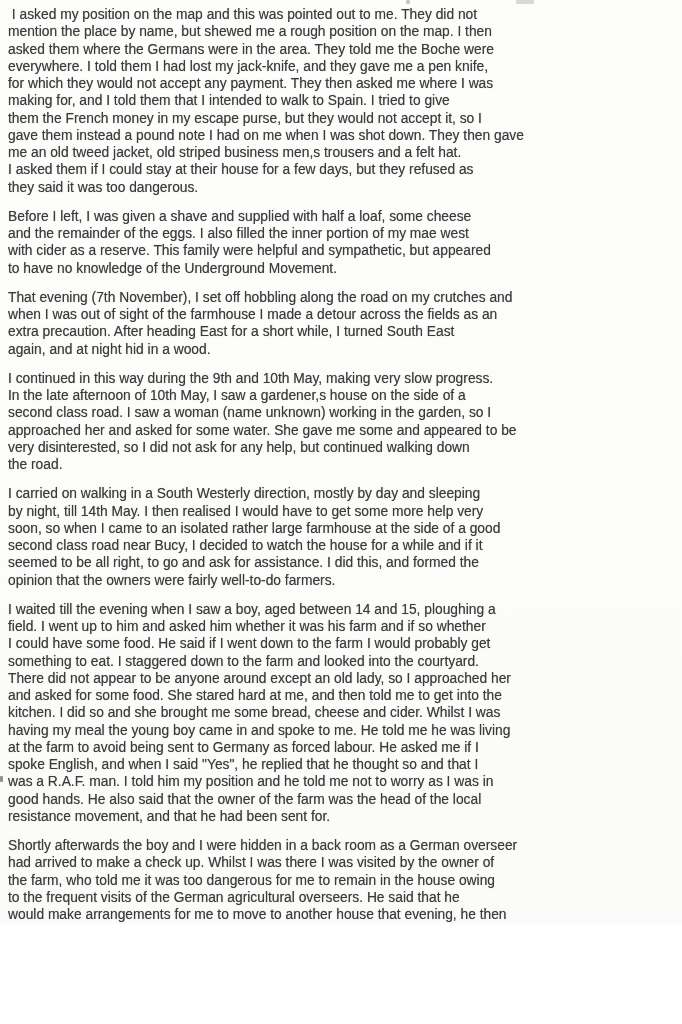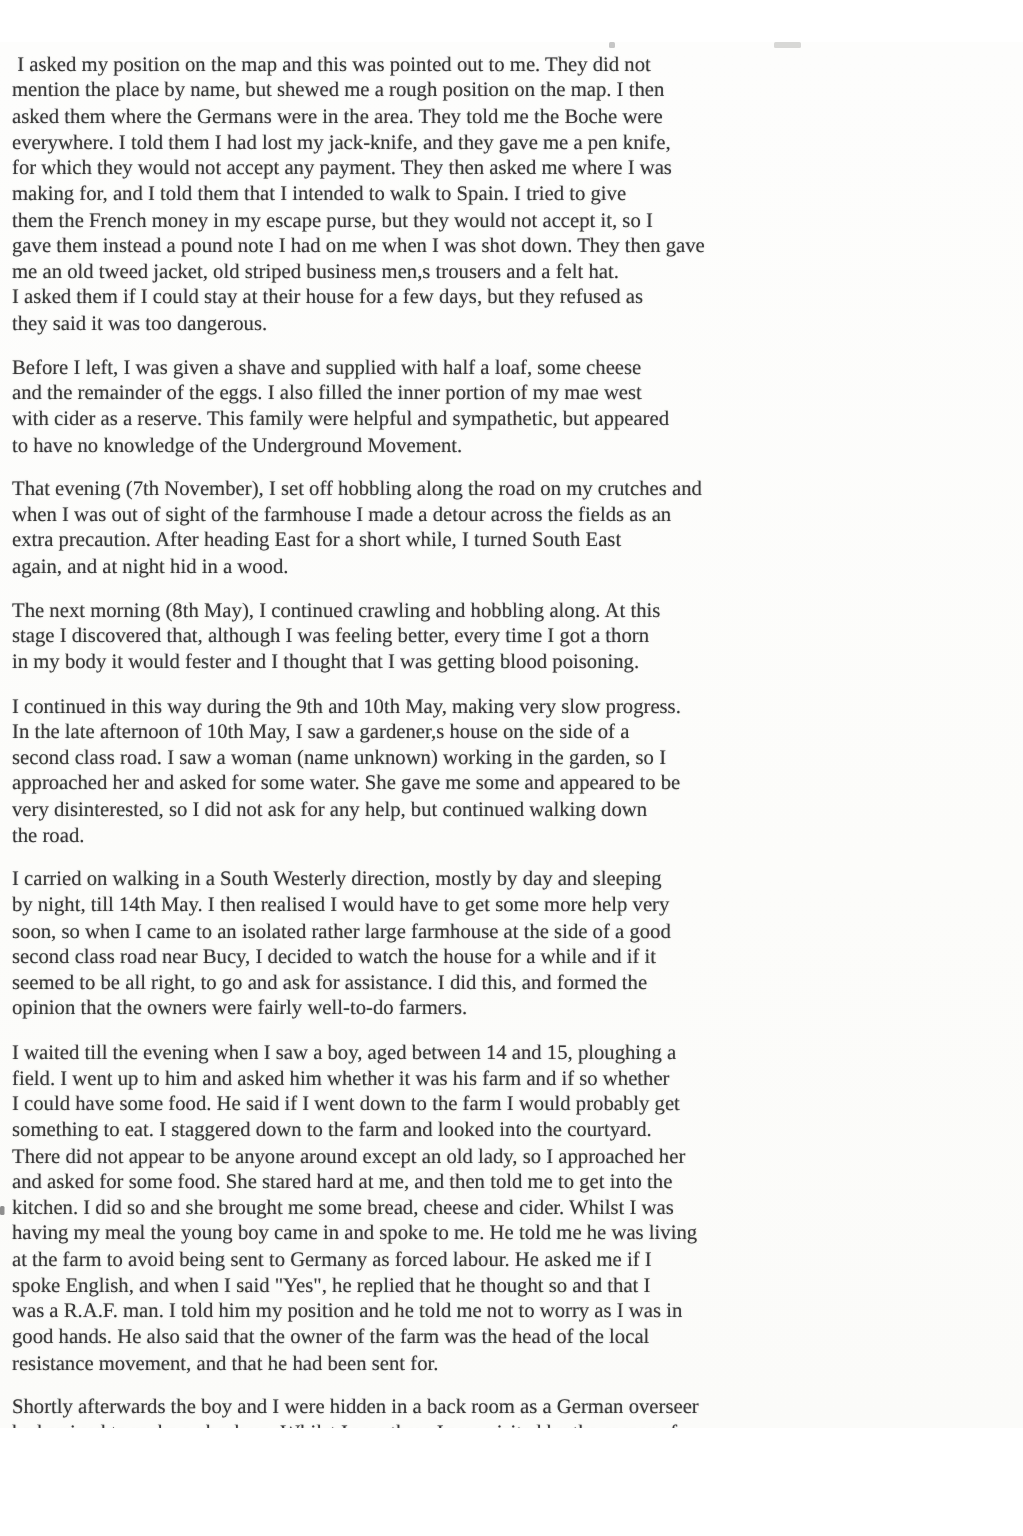--- a/index.html
+++ b/index.html
@@ -7,22 +7,21 @@
     padding: 0;
     background: #ffffff;
   }
   .page {
     position: relative;
     width: 682px;
     height: 924px;
     box-sizing: border-box;
     background: linear-gradient(180deg, #fdfdfc 0%, #fcfcfa 60%, #fbfbf9 100%);
     overflow: hidden;
-    font-family: Liberation Serif, serif;
-    margin-top: 28px;
+    font-family: Liberation Sans, sans-serif;
   }
   .text-block {
     position: absolute;
     top: 6px;
     left: 8px;
     right: 4px;
   }
   .para {
     margin: 0 0 12px 0;
     white-space: pre;
@@ -66,23 +65,20 @@
 I asked them if I could stay at their house for a few days, but they refused as
 they said it was too dangerous.</div>
     <div class="para">Before I left, I was given a shave and supplied with half a loaf, some cheese
 and the remainder of the eggs. I also filled the inner portion of my mae west
 with cider as a reserve. This family were helpful and sympathetic, but appeared
 to have no knowledge of the Underground Movement.</div>
     <div class="para">That evening (7th November), I set off hobbling along the road on my crutches and
 when I was out of sight of the farmhouse I made a detour across the fields as an
 extra precaution. After heading East for a short while, I turned South East
 again, and at night hid in a wood.</div>
-    <div class="para">The next morning (8th May), I continued crawling and hobbling along. At this
-stage I discovered that, although I was feeling better, every time I got a thorn
-in my body it would fester and I thought that I was getting blood poisoning.</div>
     <div class="para">I continued in this way during the 9th and 10th May, making very slow progress.
 In the late afternoon of 10th May, I saw a gardener,s house on the side of a
 second class road. I saw a woman (name unknown) working in the garden, so I
 approached her and asked for some water. She gave me some and appeared to be
 very disinterested, so I did not ask for any help, but continued walking down
 the road.</div>
     <div class="para">I carried on walking in a South Westerly direction, mostly by day and sleeping
 by night, till 14th May. I then realised I would have to get some more help very
 soon, so when I came to an isolated rather large farmhouse at the side of a good
 second class road near Bucy, I decided to watch the house for a while and if it

